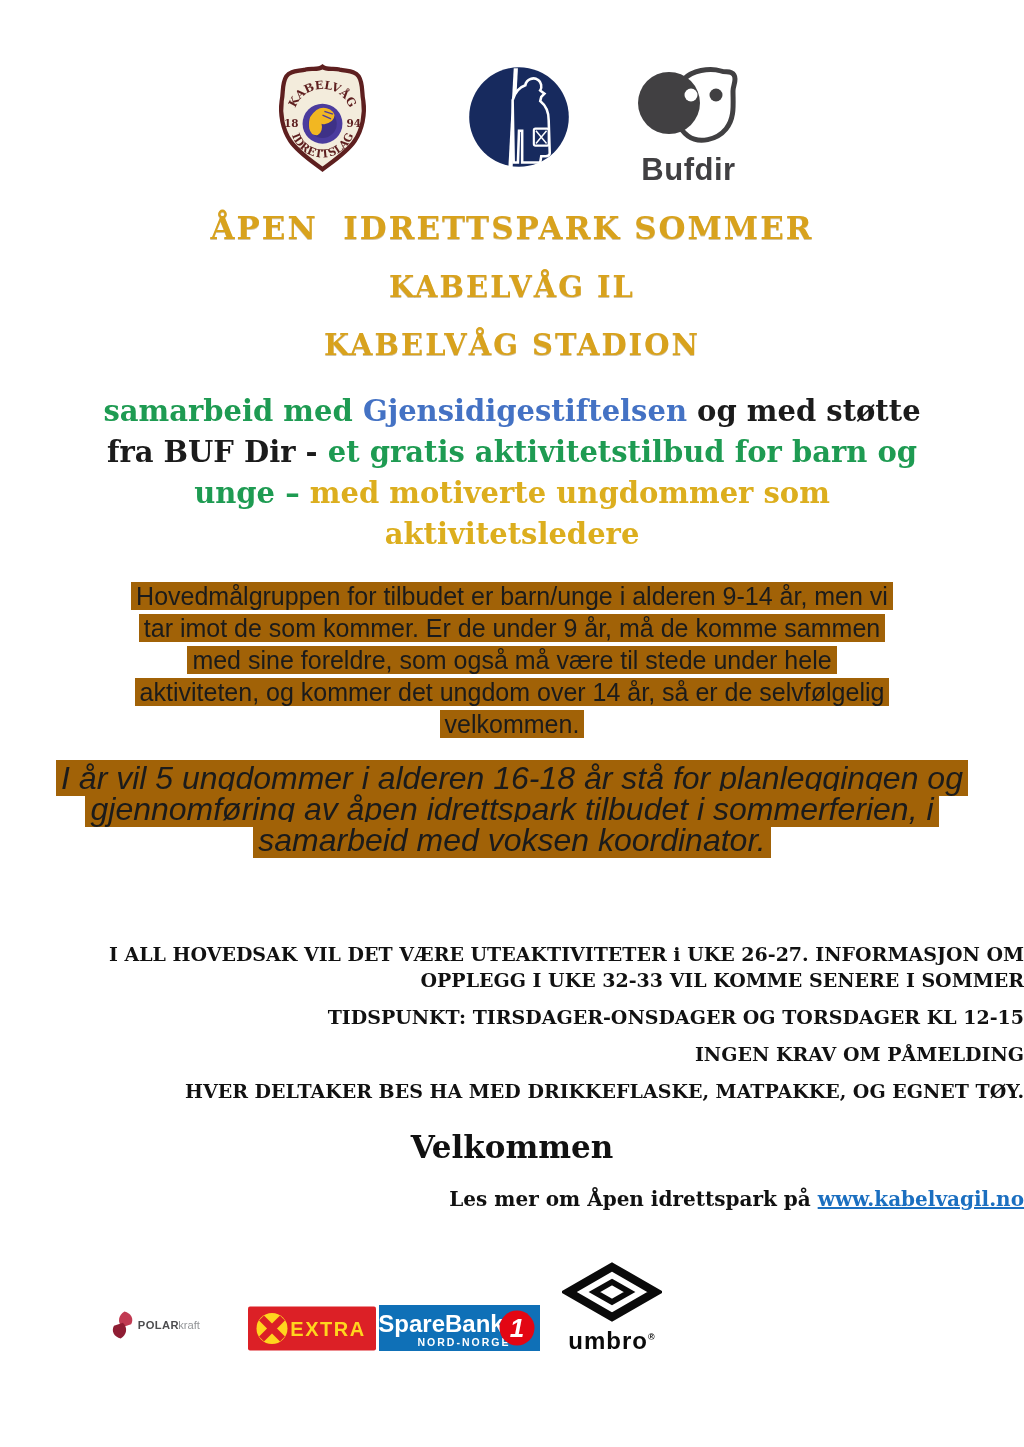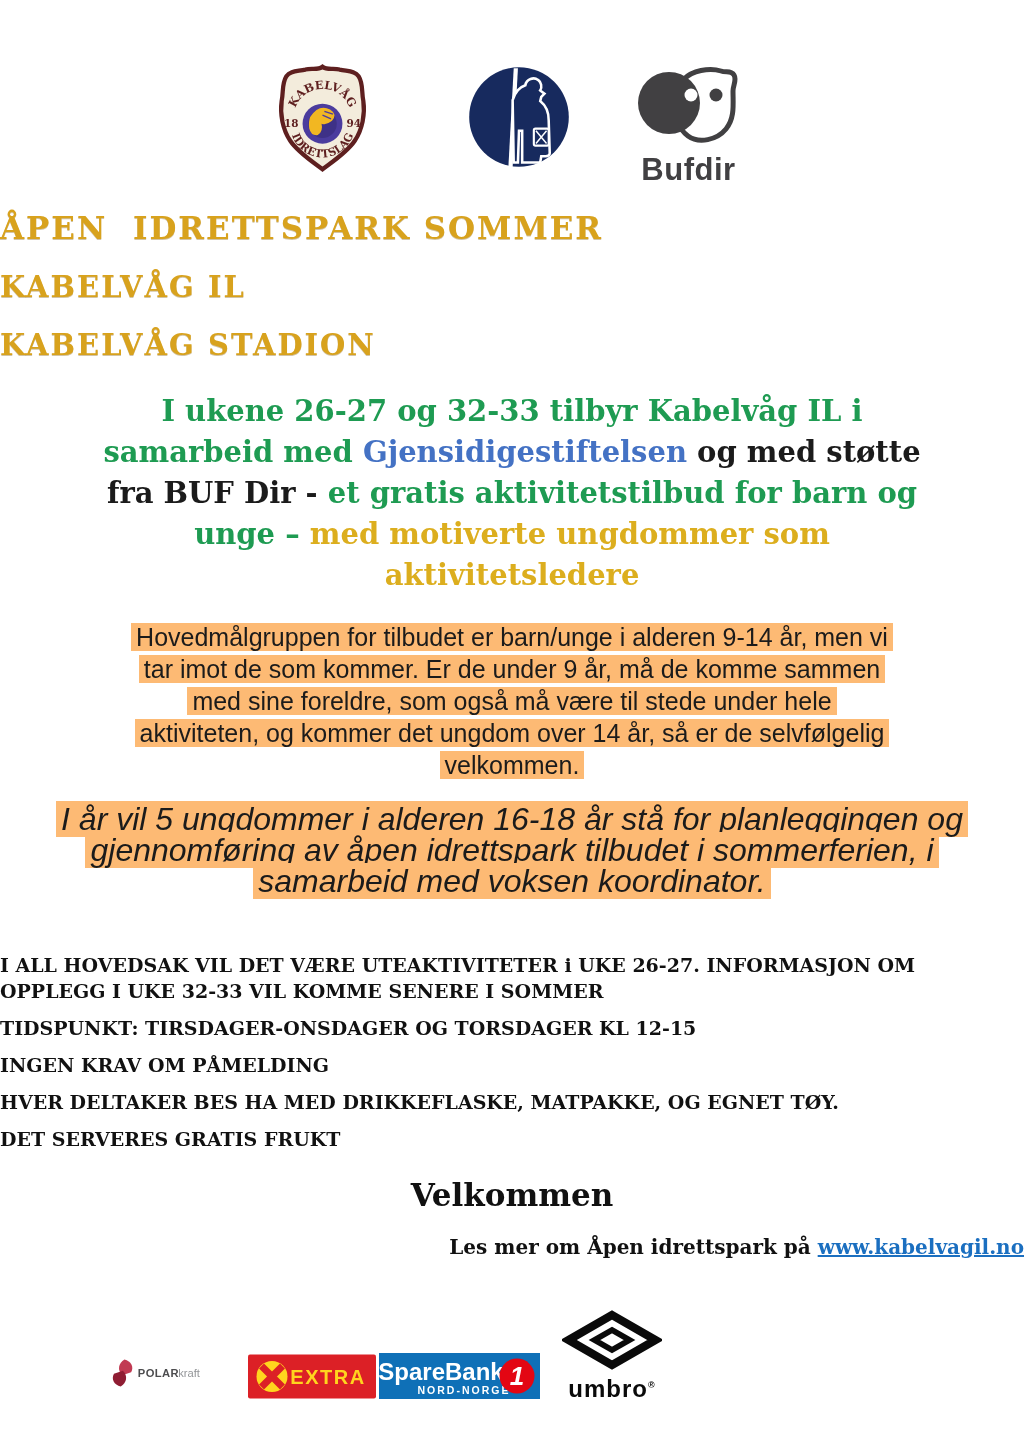--- a/index.html
+++ b/index.html
@@ -8,35 +8,35 @@
     position:relative;overflow:hidden;
     font-family:"Liberation Sans",sans-serif;color:#1b1b1b;
   }
   
   .logos{display:flex;justify-content:center;align-items:flex-start;padding-top:62px;}
   .logo-kabelvag{width:95px;height:112px;}
   .logo-gjensidige{width:106px;height:106px;margin-left:96px;margin-top:2px;}
   .logo-bufdir{margin-left:56px;width:122px;text-align:center;}
   .bufdir-label{font-weight:bold;font-size:31px;color:#414042;letter-spacing:0.5px;margin-top:2px;}
   
-  .titles{margin-top:22px;}
+  .titles{text-align:center;margin-top:22px;}
   .title{font-family:"DejaVu Serif",serif;font-weight:bold;letter-spacing:2px;
          text-shadow:0 1px 0 rgba(125,85,0,0.35);}
   .title-1{font-size:31px;white-space:pre-wrap;}
   .title-2{font-size:29px;margin-top:24px;}
   .title-3{font-size:29px;margin-top:24px;}
   
   .intro{margin-top:29px;text-align:center;font-family:"DejaVu Serif",serif;
          font-weight:bold;font-size:29px;line-height:41px;}
   
   .bodyp{margin-top:25px;text-align:center;font-size:25px;line-height:32px;}
-  .bodyp .hl,.notep .hl{background:#fdba74;padding:0 5px;}
+  .bodyp .hl,.notep .hl{background:#a16207;padding:0 5px;}
   .notep{margin-top:23px;text-align:center;font-style:italic;font-size:32px;line-height:31px;}
   
-  .details{margin-top:55px;text-align:left;font-family:"DejaVu Serif",serif;font-weight:bold;}
+  .details{margin-top:85px;text-align:right;font-family:"DejaVu Serif",serif;font-weight:bold;}
   .detail-line{margin:0;font-size:19px;line-height:26px;color:#111111;}
   .detail-line.gap{margin-top:11px;}
   
   .welcome{margin-top:25px;text-align:center;font-family:"DejaVu Serif",serif;
            font-weight:bold;font-size:31px;color:#111111;}
   .readmore{margin-top:22px;text-align:right;font-family:"DejaVu Serif",serif;
             font-weight:bold;font-size:20px;color:#111111;}
   .readmore a{text-decoration:underline;}
   
   .sponsors{display:flex;align-items:flex-end;margin-top:50px;padding-left:108px;}
@@ -93,21 +93,20 @@
     </div>
   </div>
 
   <div class="titles">
     <div class="title title-1" style="color: rgb(216, 162, 29);">ÅPEN  IDRETTSPARK SOMMER</div>
     <div class="title title-2" style="color: rgb(216, 162, 29);">KABELVÅG IL</div>
     <div class="title title-3" style="color: rgb(216, 162, 29);">KABELVÅG STADION</div>
   </div>
 
   <div class="intro">
-    <div><span style="color: rgb(30, 155, 82);">I ukene 26-27 og 32-33 tilbyr Kabelvåg IL i</span></div>
     <div><span style="color: rgb(30, 155, 82);">samarbeid med </span><span style="color: rgb(68, 114, 196);">Gjensidigestiftelsen</span><span style="color: rgb(27, 27, 27);"> og med støtte</span></div>
     <div><span style="color: rgb(27, 27, 27);">fra BUF Dir - </span><span style="color: rgb(30, 155, 82);">et gratis aktivitetstilbud for barn og</span></div>
     <div><span style="color: rgb(30, 155, 82);">unge – </span><span style="color: rgb(220, 174, 30);">med motiverte ungdommer som</span></div>
     <div><span style="color: rgb(220, 174, 30);">aktivitetsledere</span></div>
   </div>
 
   <div class="bodyp">
     <div><span class="hl">Hovedmålgruppen for tilbudet er barn/unge i alderen 9-14 år, men vi</span></div>
     <div><span class="hl">tar imot de som kommer. Er de under 9 år, må de komme sammen</span></div>
     <div><span class="hl">med sine foreldre, som også må være til stede under hele</span></div>
@@ -120,21 +119,20 @@
     <div><span class="hl">gjennomføring av åpen idrettspark tilbudet i sommerferien, i</span></div>
     <div><span class="hl">samarbeid med voksen koordinator.</span></div>
   </div>
 
   <div class="details">
     <p class="detail-line">I ALL HOVEDSAK VIL DET VÆRE UTEAKTIVITETER i UKE 26-27. INFORMASJON OM</p>
     <p class="detail-line">OPPLEGG I UKE 32-33 VIL KOMME SENERE I SOMMER</p>
     <p class="detail-line gap">TIDSPUNKT: TIRSDAGER-ONSDAGER OG TORSDAGER KL 12-15</p>
     <p class="detail-line gap">INGEN KRAV OM PÅMELDING</p>
     <p class="detail-line gap">HVER DELTAKER BES HA MED DRIKKEFLASKE, MATPAKKE, OG EGNET TØY.</p>
-    <p class="detail-line gap">DET SERVERES GRATIS FRUKT</p>
   </div>
 
   <div class="welcome">Velkommen</div>
 
   <div class="readmore">
     <span>Les mer om Åpen idrettspark på </span><a href="#" style="color: rgb(27, 111, 192);">www.kabelvagil.no</a>
   </div>
 
   <div class="sponsors">
 

